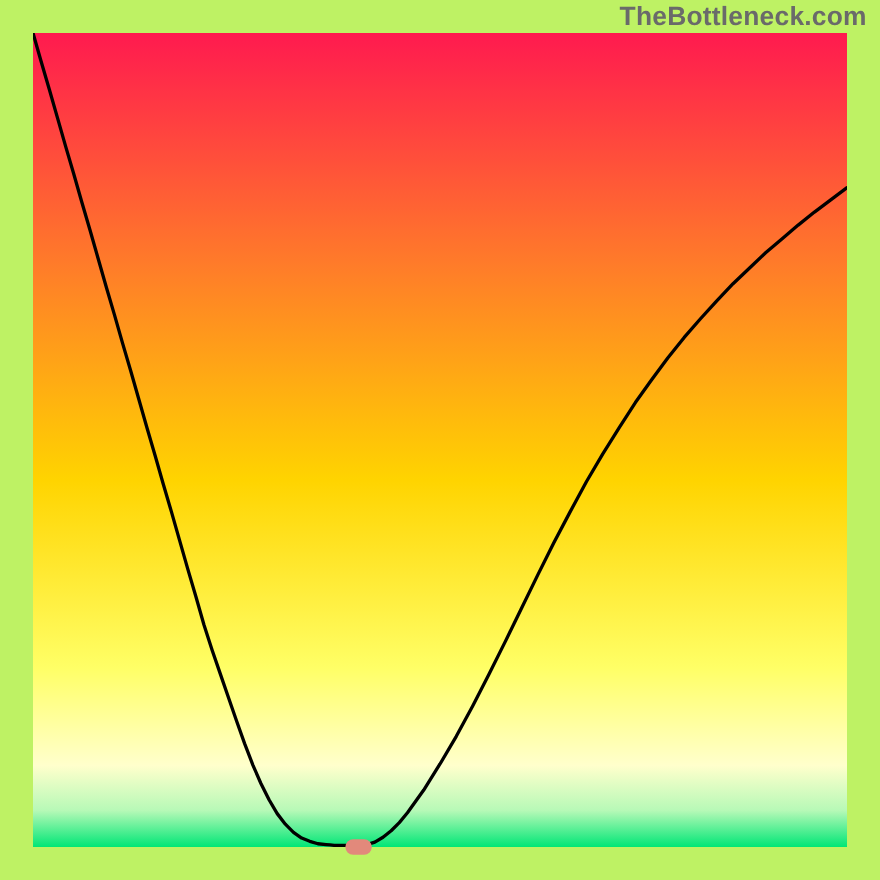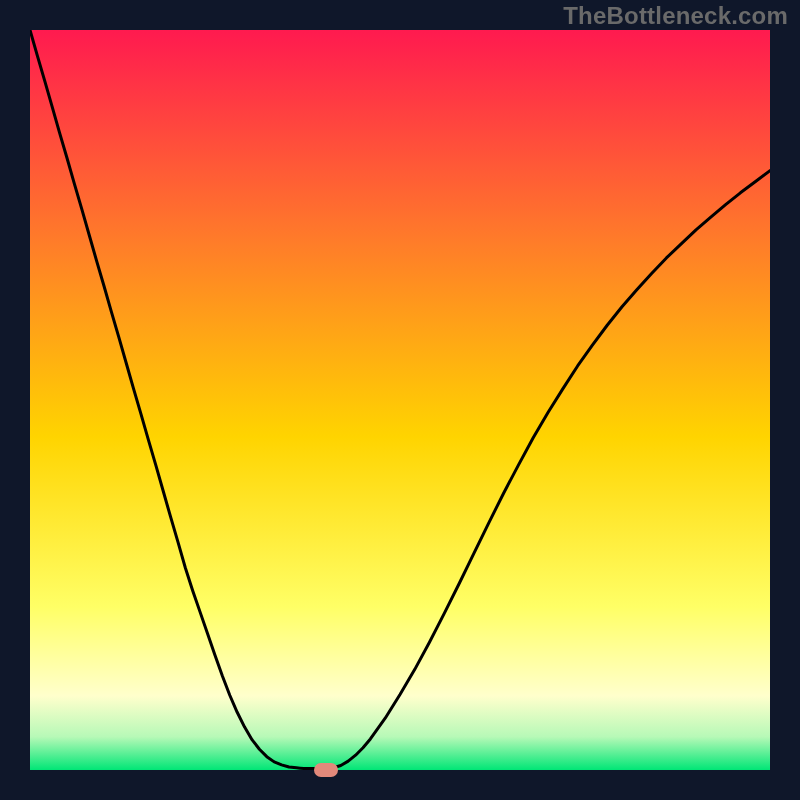--- a/index.html
+++ b/index.html
@@ -7,21 +7,21 @@
     padding: 0;
     width: 800px;
     height: 800px;
     background: #000;
     overflow: hidden;
   }
   .frame {
     position: relative;
     width: 800px;
     height: 800px;
-    background: #0f172a;
+    background: #bef264;
     text-align: right;
   }
   .watermark {
     position: absolute;
     top: 2px;
     right: 12px;
     font-family: Arial, Helvetica, sans-serif;
     font-size: 24px;
     font-weight: 600;
     color: #6a6a6a;

